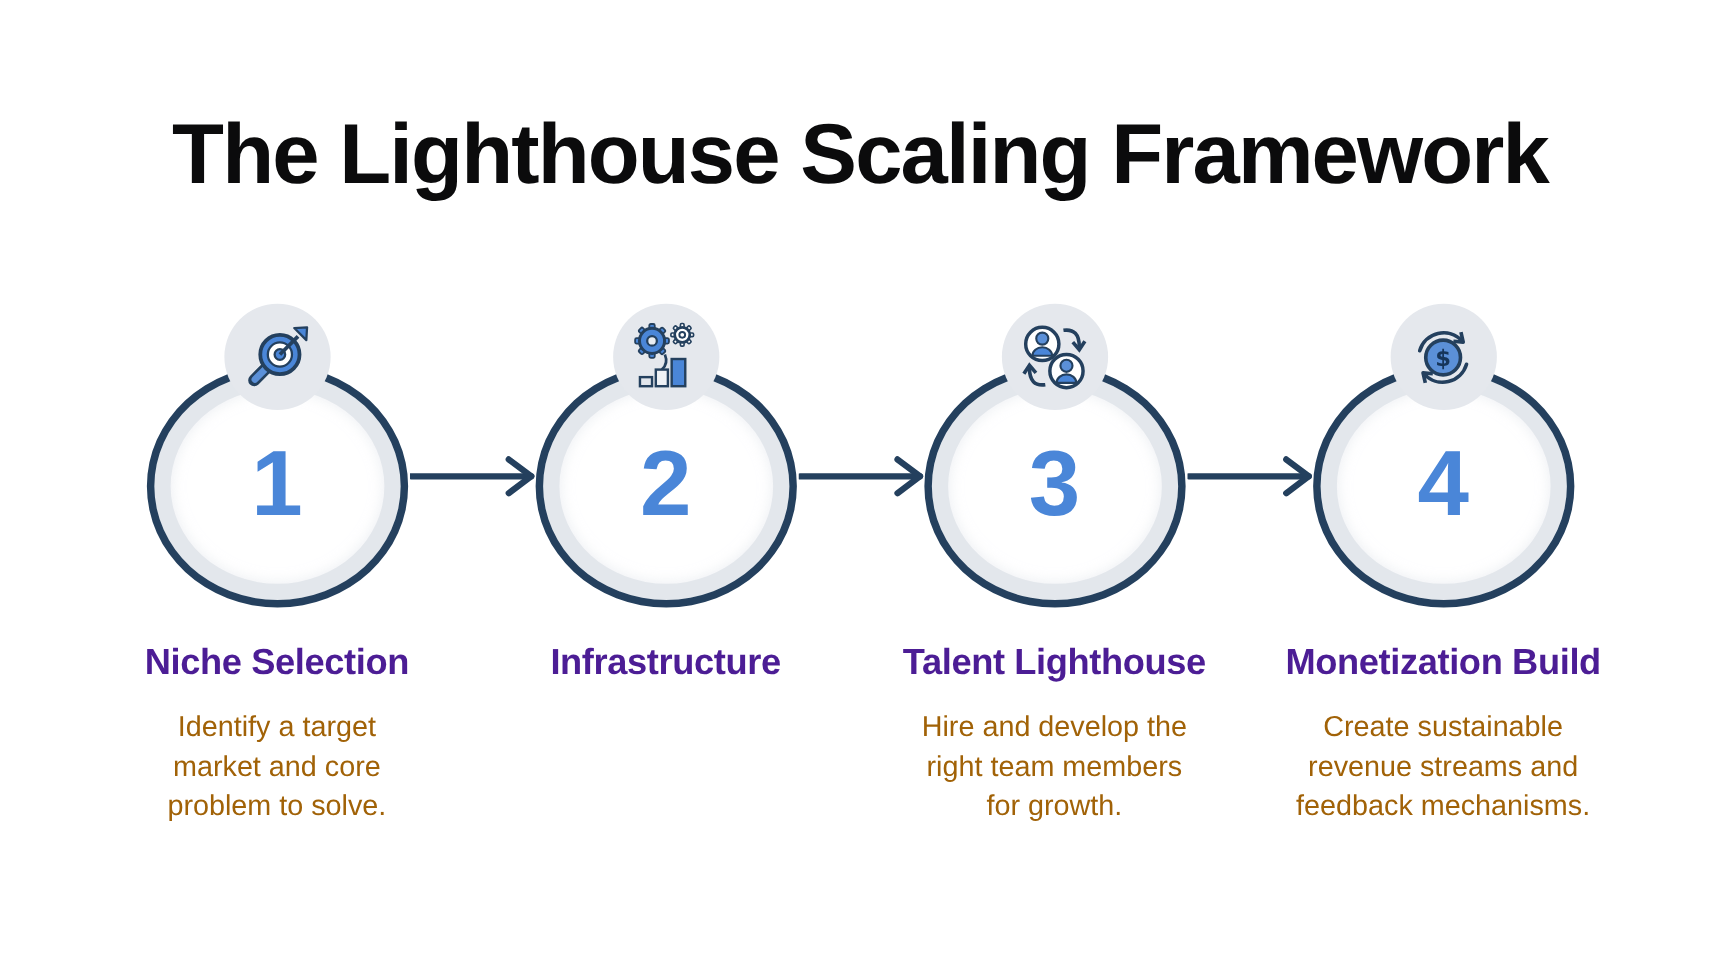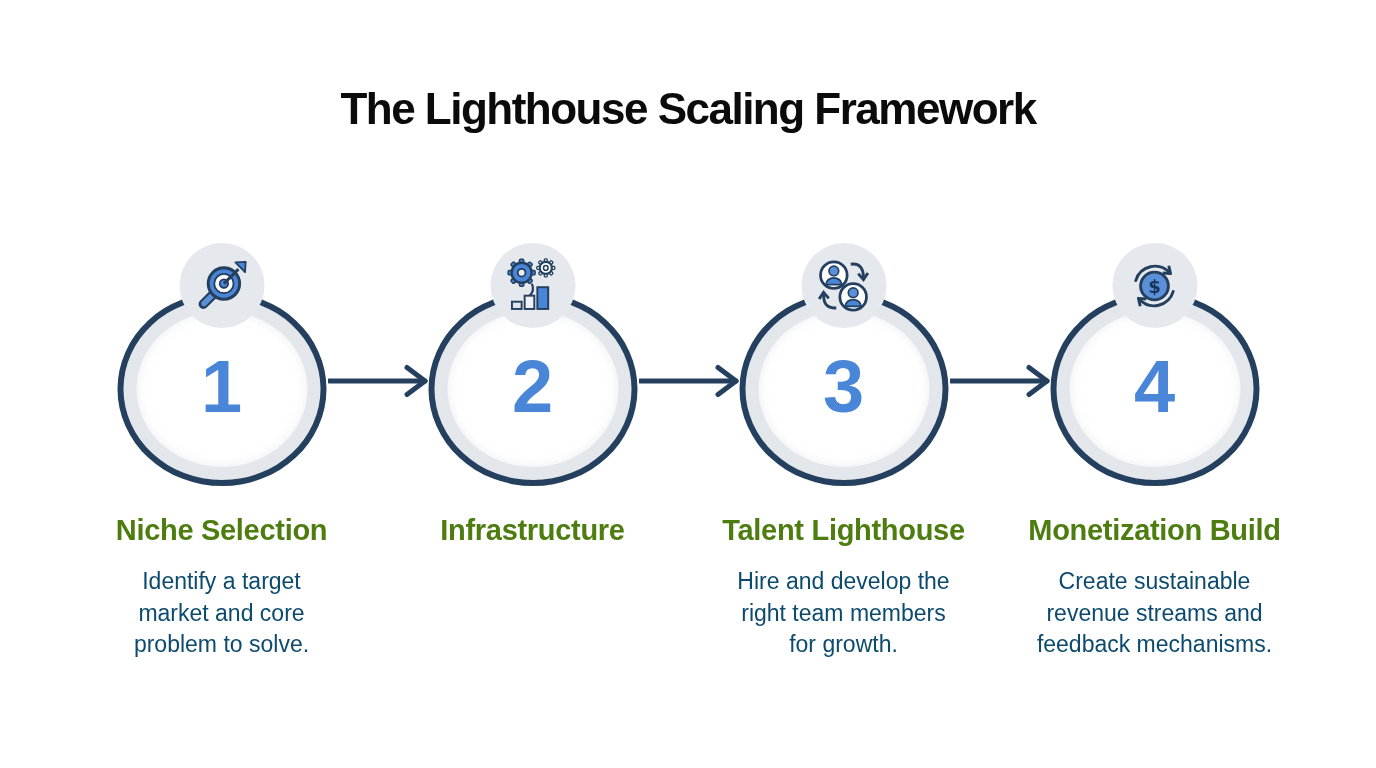--- a/index.html
+++ b/index.html
@@ -2,44 +2,44 @@
 <html><head>
 <meta charset="utf-8">
 <style>
   html,body{margin:0;padding:0;background:#fff;}
   .canvas{
     position:relative;width:1376px;height:768px;background:#ffffff;overflow:hidden;
     font-family:"Liberation Sans", sans-serif;
   }
   .main-title{
     position:absolute;top:84px;left:0;width:100%;margin:0;
-    text-align:center;font-size:44px;font-weight:700;color:#0b0b0c;letter-spacing:-1.5px;
+    text-align:center;font-size:68px;font-weight:700;color:#0b0b0c;letter-spacing:-1.5px;
   }
   .step{position:absolute;top:0;height:768px;width:311px;}
   .step-circle{
     position:absolute;top:292px;left:50%;transform:translateX(-50%);
     width:197px;height:182px;border-radius:50%;
     border:6px solid #24405e;background:#ffffff;
     box-shadow:inset 0 0 0 13px #e3e7ec, inset 0 0 9px 15px rgba(227,231,236,0.55);
     display:flex;align-items:center;justify-content:center;z-index:1;
   }
   .step-number{font-size:74px;font-weight:700;color:#4a86d8;line-height:1;padding-bottom:4px;}
   .step-badge{
     position:absolute;top:243px;left:50%;transform:translateX(-50%);
     width:85px;height:85px;border-radius:50%;background:#e5e8ed;
     display:flex;align-items:center;justify-content:center;z-index:2;
   }
   .step-badge svg{display:block;}
   .step-title{
     position:absolute;top:514px;left:0;width:100%;text-align:center;
-    font-size:29px;font-weight:700;color:#4d7c0f;letter-spacing:-0.3px;
+    font-size:29px;font-weight:700;color:#4c1d95;letter-spacing:-0.3px;
   }
   .step-desc{
     position:absolute;top:566px;left:50%;transform:translateX(-50%);width:300px;
-    text-align:center;font-size:23px;line-height:31.5px;color:#0c4a6e;white-space:pre-line;
+    text-align:center;font-size:23px;line-height:31.5px;color:#a16207;white-space:pre-line;
   }
   .connector{position:absolute;top:361px;height:40px;z-index:0;}
 </style>
 </head>
 <body>
 
 <div class="canvas">
 
   <h1 class="main-title">The Lighthouse Scaling Framework</h1>
 

